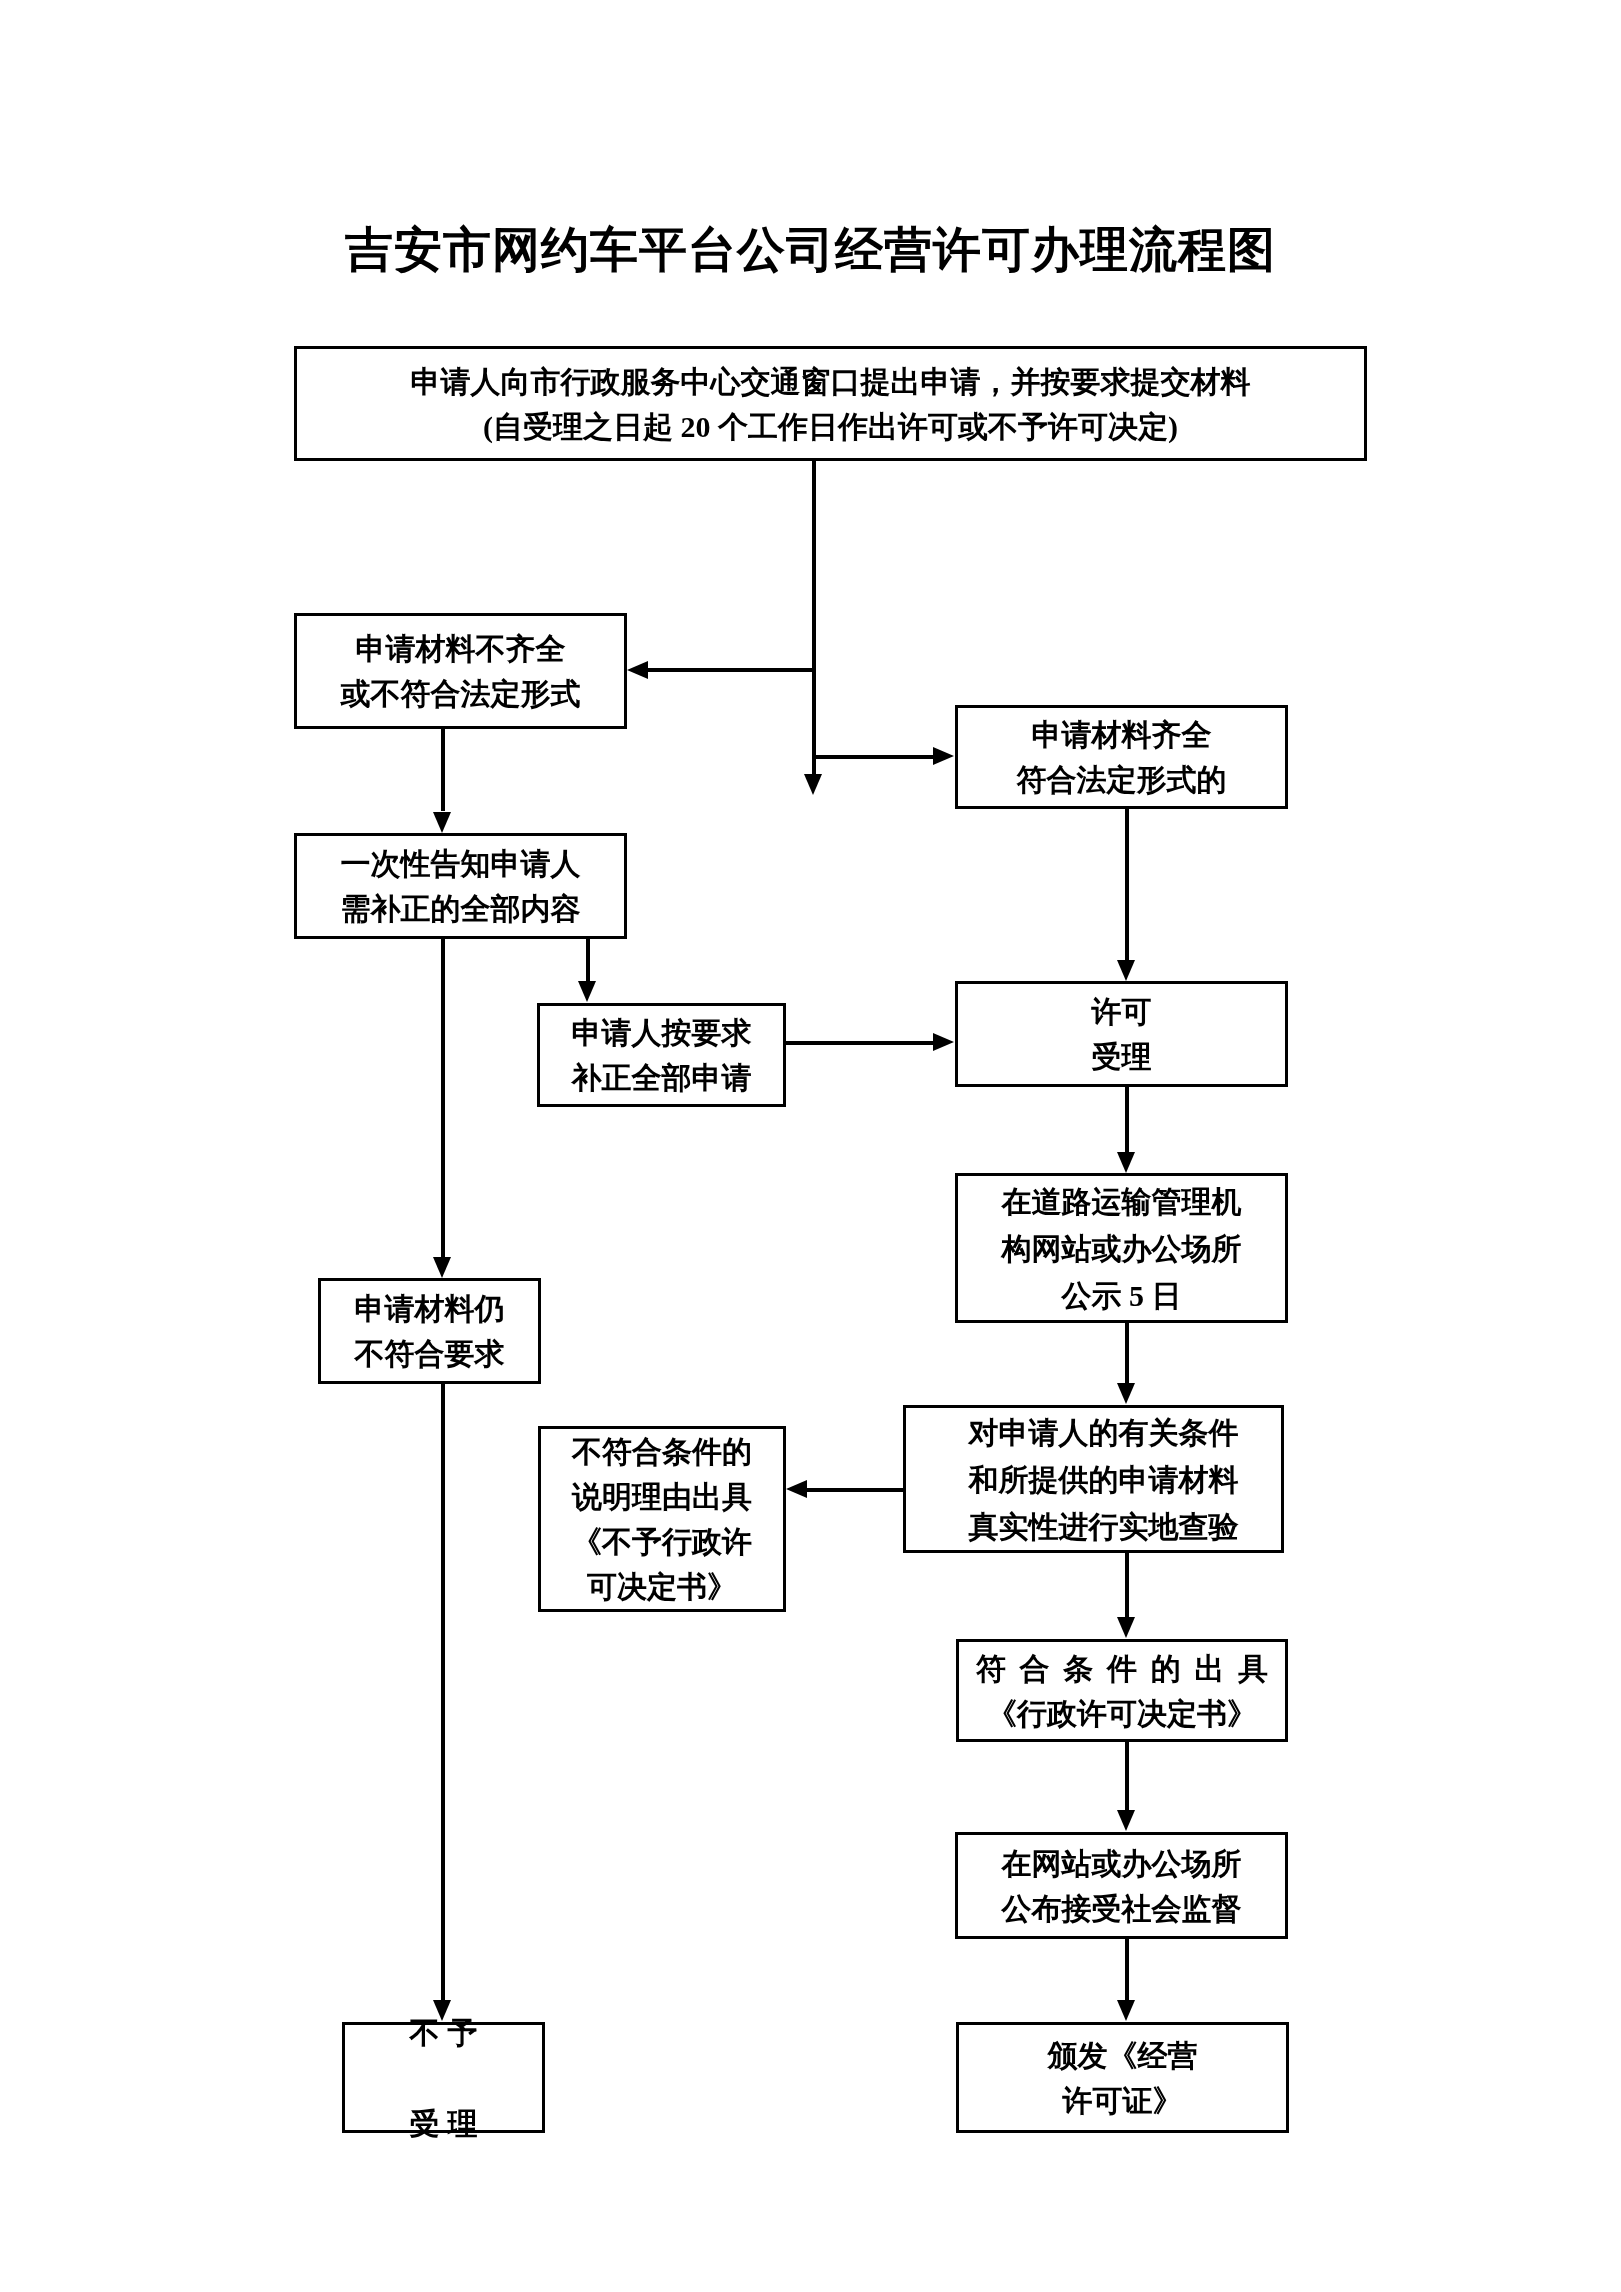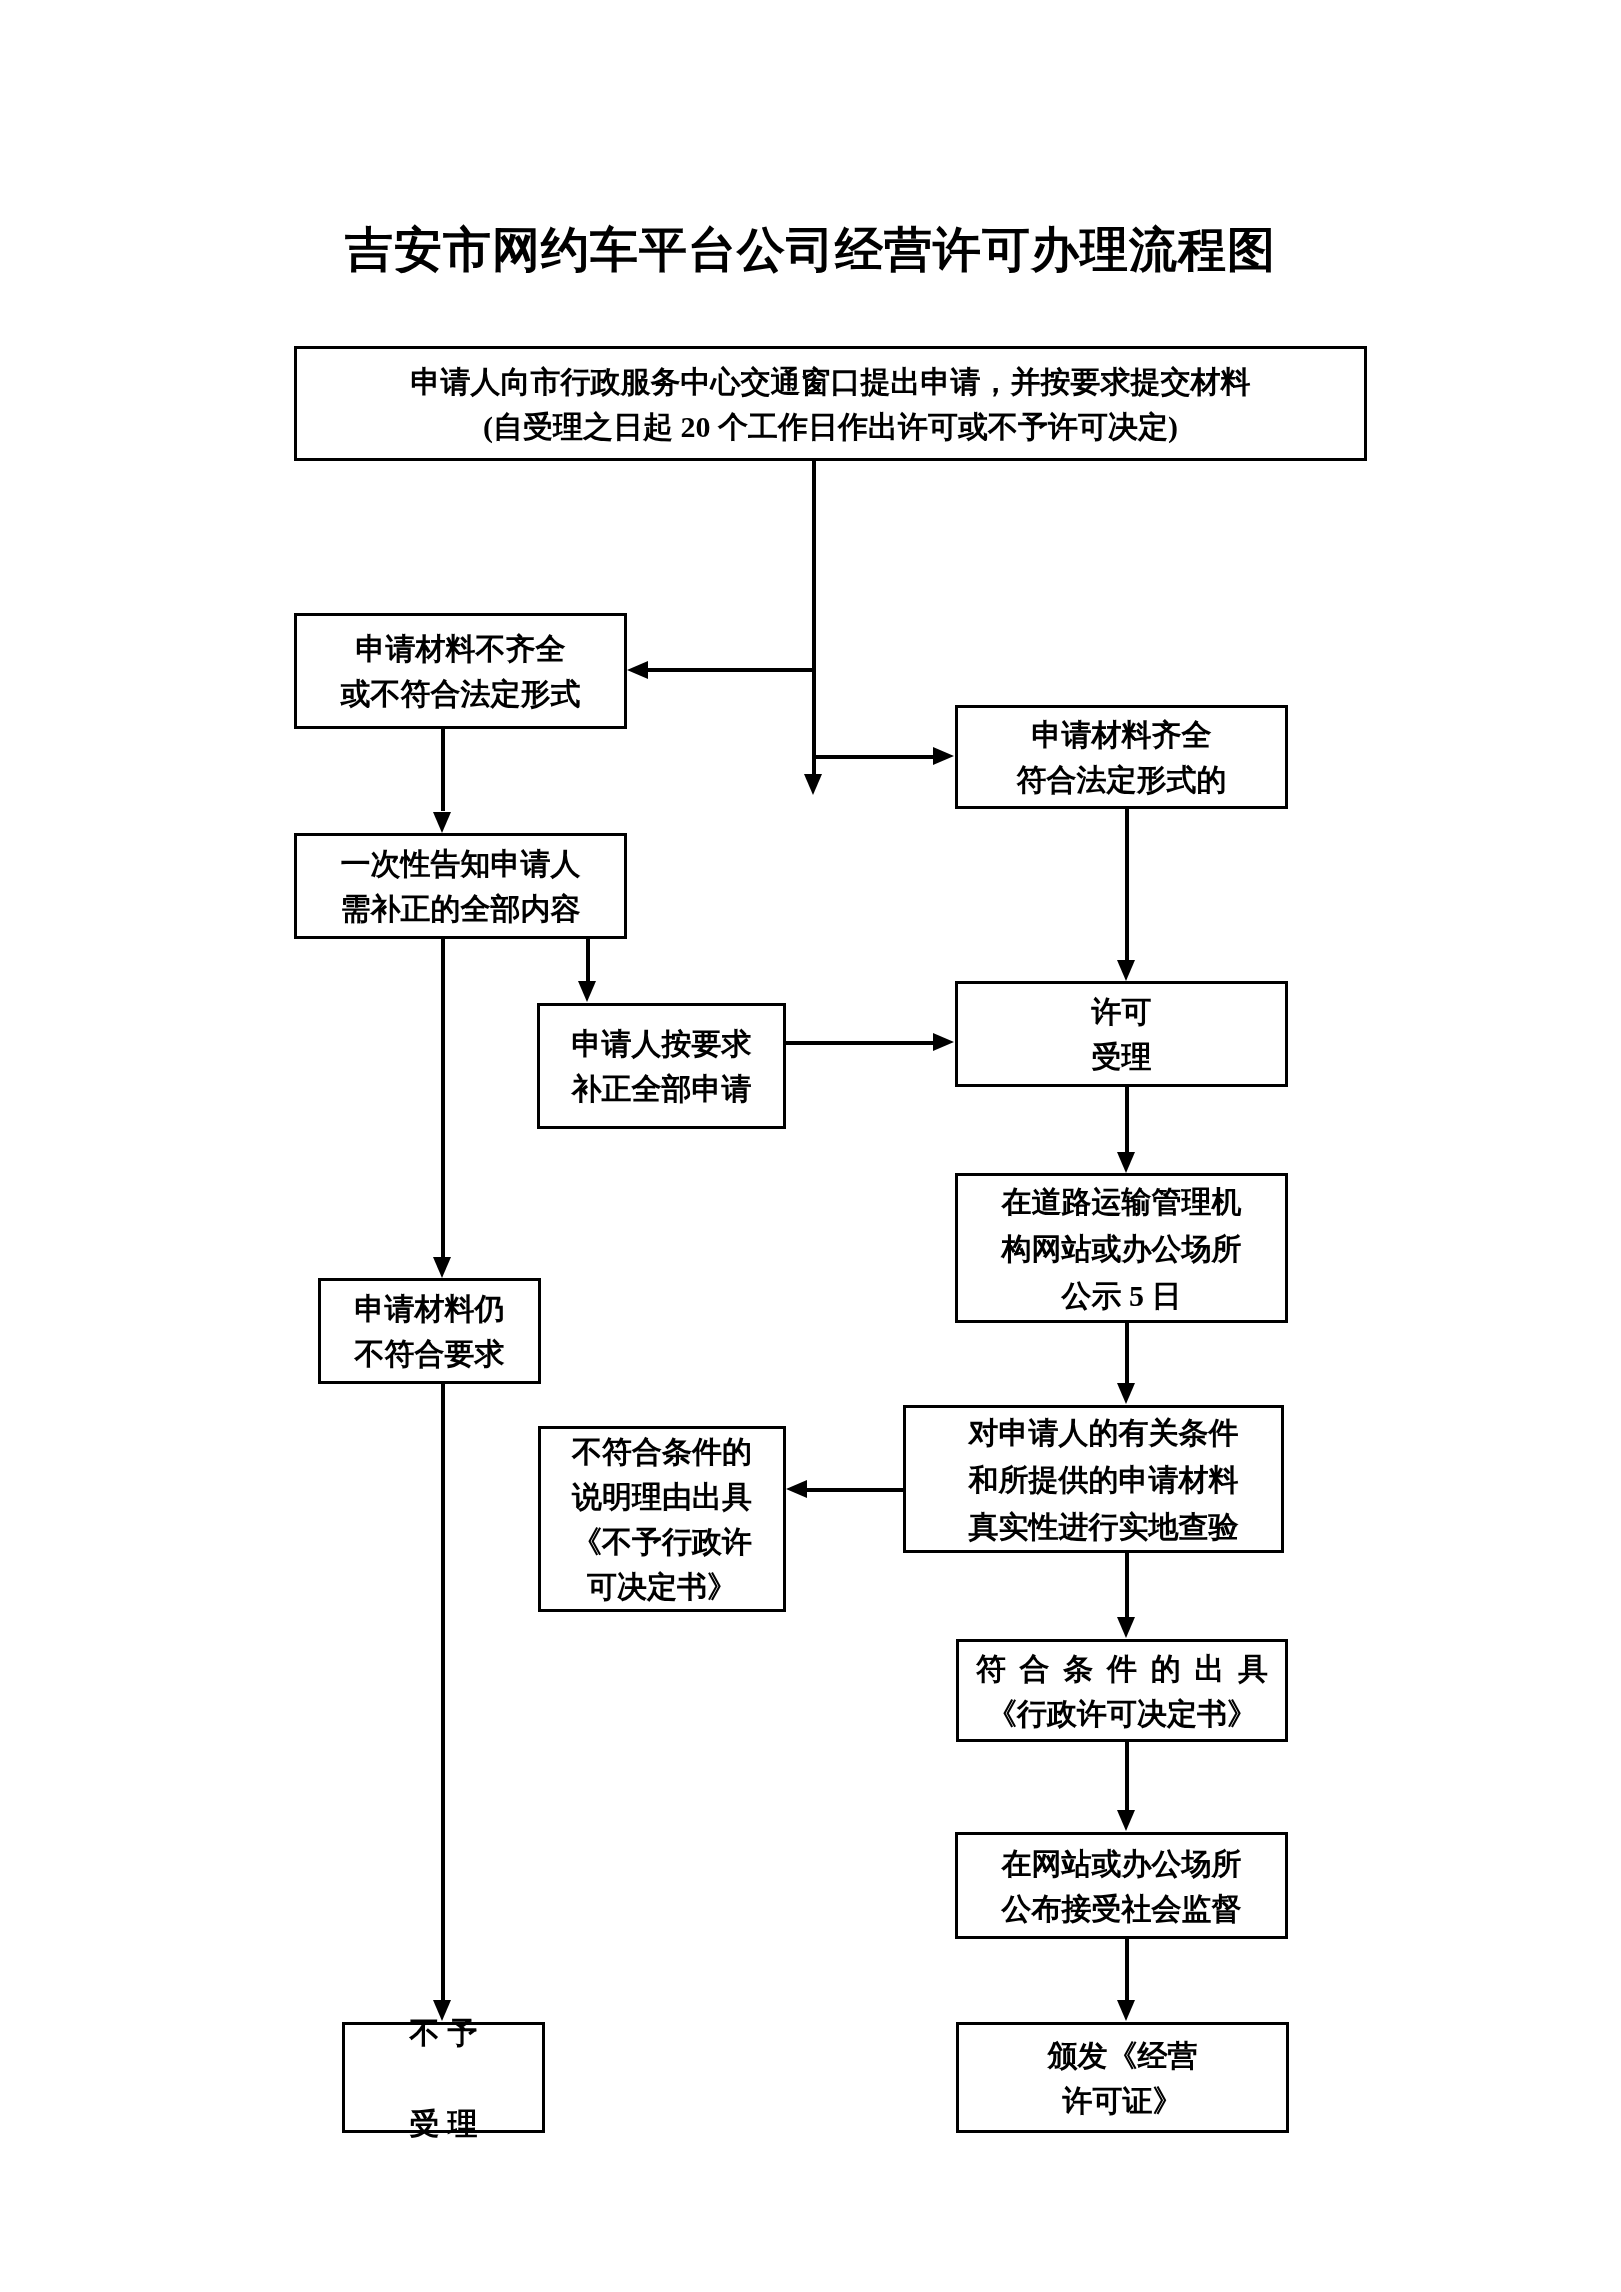--- a/index.html
+++ b/index.html
@@ -96,21 +96,21 @@
   <div class="node" style="left:955px; top:705px; width:333px; height:104px;">
     <div class="nline">申请材料齐全</div>
     <div class="nline">符合法定形式的</div>
   </div>
 
   <div class="node" style="left:294px; top:833px; width:333px; height:106px;">
     <div class="nline">一次性告知申请人</div>
     <div class="nline">需补正的全部内容</div>
   </div>
 
-  <div class="node" style="left:537px; top:1003px; width:249px; height:126px;">
+  <div class="node" style="left:537px; top:1003px; width:249px; height:104px;">
     <div class="nline">申请人按要求</div>
     <div class="nline">补正全部申请</div>
   </div>
 
   <div class="node" style="left:955px; top:981px; width:333px; height:106px;">
     <div class="nline">许可</div>
     <div class="nline">受理</div>
   </div>
 
   <div class="node" style="left:955px; top:1173px; width:333px; height:150px;">

